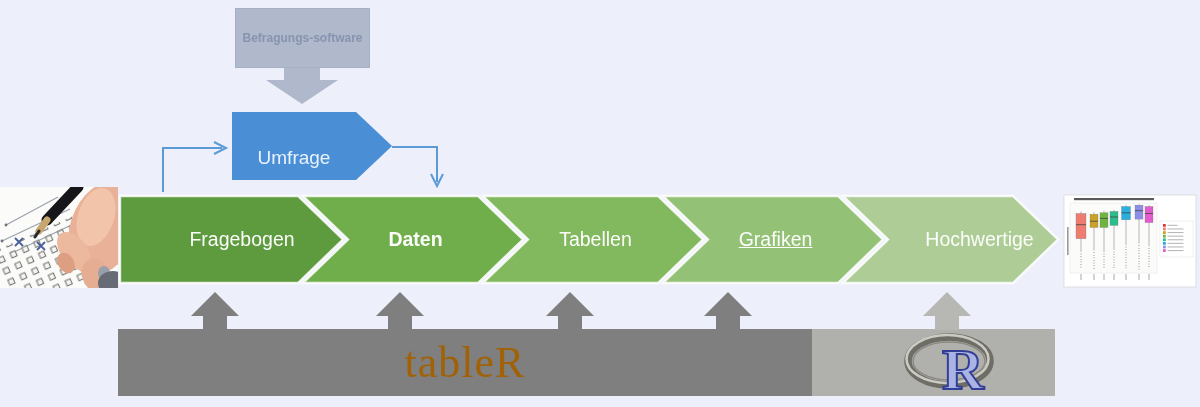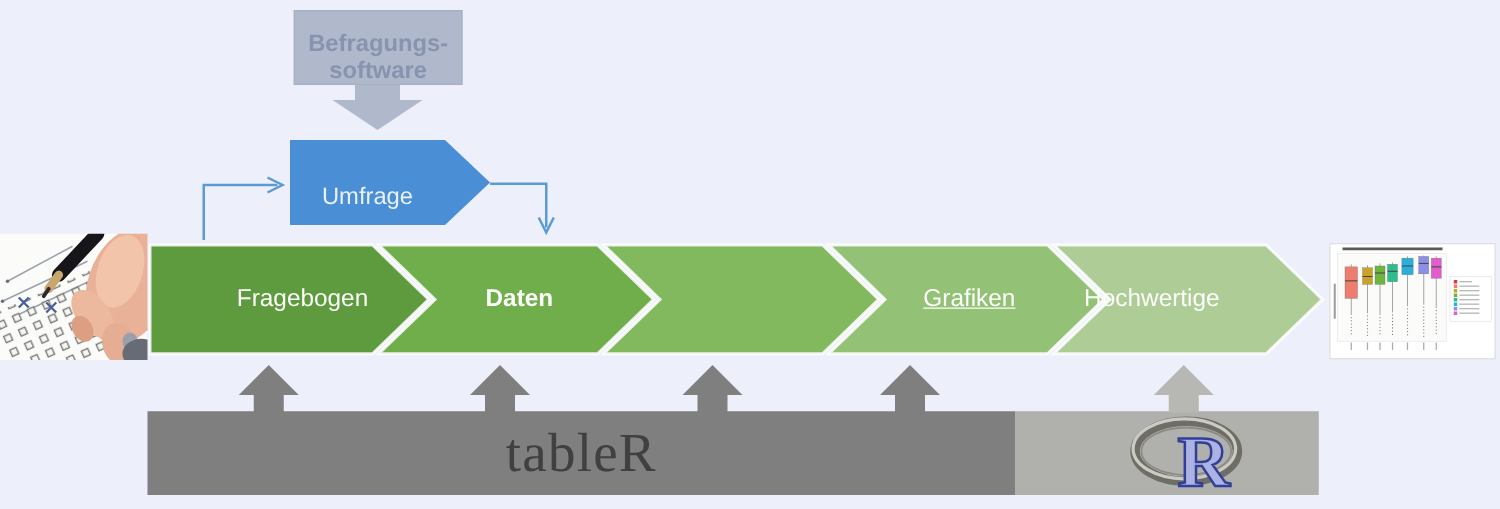--- a/index.html
+++ b/index.html
@@ -1,36 +1,36 @@
 <!DOCTYPE html>
 <html><head>
 <meta charset="utf-8">
 <style>
   html,body{margin:0;padding:0;background:#edeffa;}
   .stage{position:relative;width:1200px;height:407px;background:#edeffa;overflow:hidden;
          font-family:"Liberation Sans",sans-serif;}
   .layer{position:absolute;left:0;top:0;}
   .befragung-box{position:absolute;left:235px;top:8px;width:135px;height:60px;
     background:#afb9cb;border:1px solid #a6b0c4;box-sizing:border-box;
-    display:flex;flex-direction:column;align-items:center;justify-content:flex-end;
-    color:#8793af;font-size:19px;line-height:21px;font-weight:bold;}
+    display:flex;flex-direction:row;align-items:center;justify-content:center;
+    color:#8793af;font-size:12px;line-height:21px;font-weight:bold;}
   .umfrage-label{position:absolute;left:232px;top:112px;width:124px;height:68px;
     display:flex;align-items:center;justify-content:center;
     color:#e8f2fc;font-size:19px;margin-top:12px;}
   .chev-label{position:absolute;top:195px;height:88px;
     display:flex;flex-direction:column;align-items:center;justify-content:center;
     color:#fcfdfa;font-size:19.5px;line-height:25px;text-align:center;}
   .cl-1{left:137px;width:210px;}
   .cl-2{left:318px;width:195px;font-weight:bold;}
   .cl-3{left:498px;width:195px;}
   .cl-4{left:678px;width:195px;text-decoration:underline;}
-  .cl-5{left:824px;width:195px;}
+  .cl-5{left:882px;width:195px;}
   .tabler-label{position:absolute;left:118px;top:329px;width:694px;height:67px;
     display:flex;align-items:center;justify-content:center;
-    color:#404040;font-size:44px;font-family:"Liberation Serif",serif;letter-spacing:1px;}
+    color:#a16207;font-size:44px;font-family:"Liberation Serif",serif;letter-spacing:1px;}
 </style>
 </head>
 <body>
 
 <div class="stage">
 
   <svg class="layer" width="1200" height="407" viewBox="0 0 1200 407">
     <defs>
       <clipPath id="photoClip">
           <rect x="0" y="0" width="118" height="101"></rect>
@@ -226,19 +226,20 @@
 
   <div class="befragung-box">
     <span>Befragungs-</span>
     <span>software</span>
   </div>
 
   <div class="umfrage-label">Umfrage</div>
 
   <div class="chev-label cl-1">Fragebogen</div>
   <div class="chev-label cl-2">Daten</div>
+  <div class="chev-label cl-3">Tabellen</div>
   <div class="chev-label cl-4">Grafiken</div>
   <div class="chev-label cl-5">
     <span>Hochwertige</span>
   </div>
 
   <div class="tabler-label">tableR</div>
 </div>
 
 </body></html>

